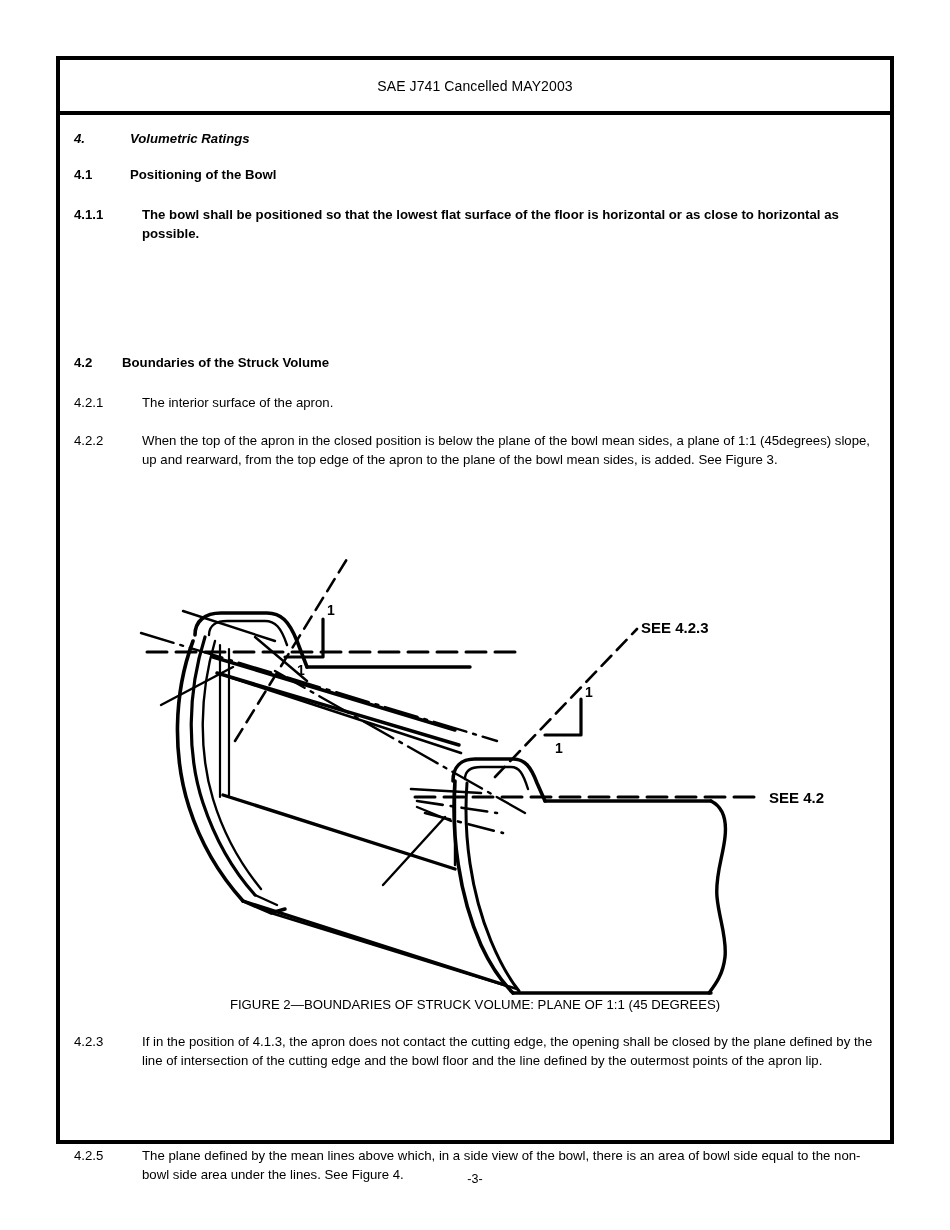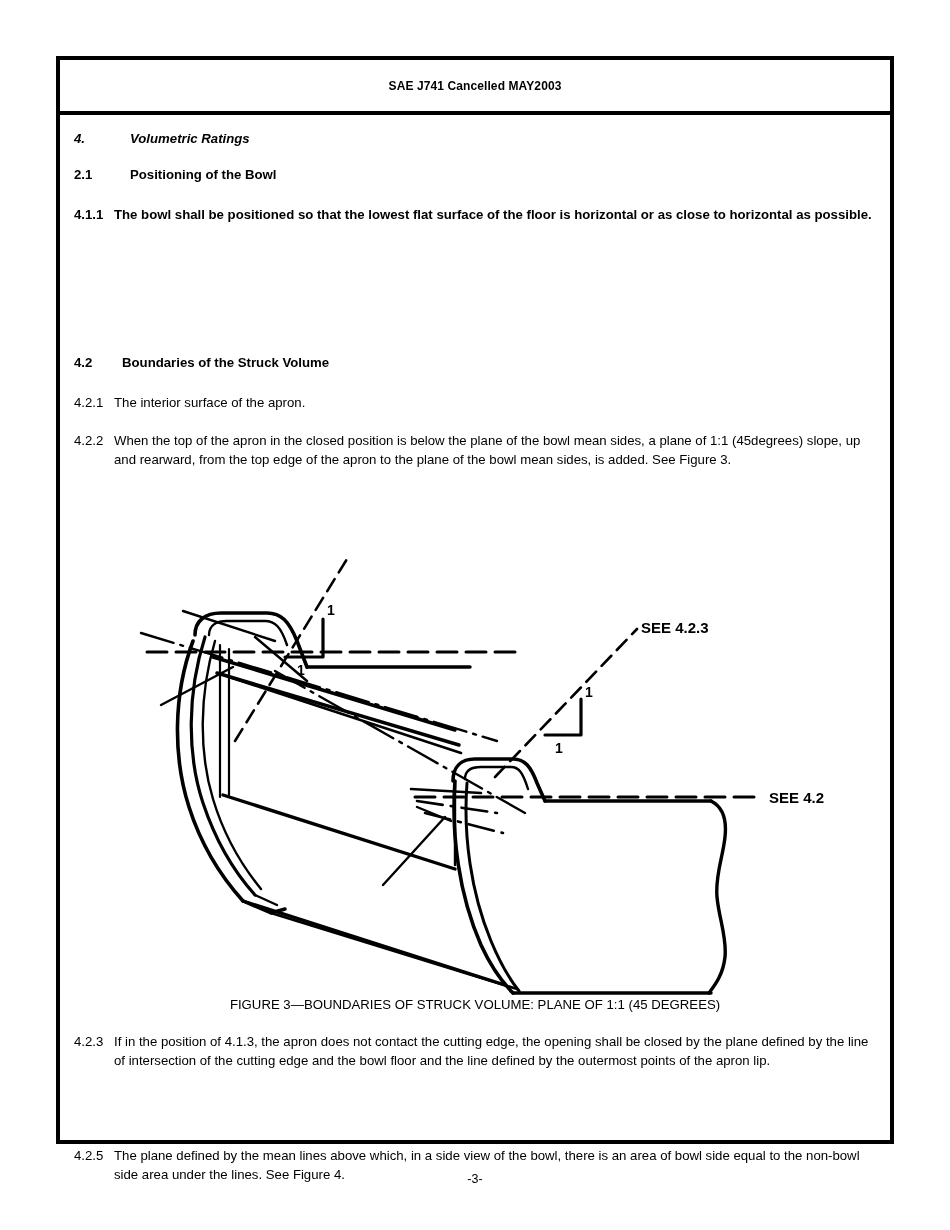--- a/index.html
+++ b/index.html
@@ -34,22 +34,22 @@
     top: 0;
     right: 0;
     height: 55px;
     border-bottom: 4px solid #000;
     box-sizing: border-box;
     display: flex;
     align-items: center;
     justify-content: center;
   }
   #header-title {
-    font-size: 12px;
-    font-weight: bold;
+    font-size: 14px;
+    font-weight: normal;
     letter-spacing: .1px;
   }
 
   #content {
     position: absolute;
     left: 0;
     top: 55px;
     right: 0;
     bottom: 0;
     padding: 0;
@@ -83,21 +83,21 @@
     line-height: 19px;
   }
   .clause .cnum {
     position: absolute;
     left: 0;
     top: 0;
     width: 58px;
     white-space: nowrap;
   }
   .clause .cbody {
-    margin-left: 40px;
+    margin-left: 68px;
     display: block;
   }
 
   
   #figure-wrap {
     position: absolute;
     left: 0;
     top: 430px;
     width: 100%;
   }
@@ -134,21 +134,21 @@
   </div>
 
   <div id="content">
 
     <div class="heading italic" style="left:14px; top:16px;">
       <span class="num">4.</span>
       <span class="txt" style="left:56px;">Volumetric Ratings</span>
     </div>
 
     <div class="heading" style="left:14px; top:52px;">
-      <span class="num">2.1</span>
+      <span class="num">4.1</span>
       <span class="txt" style="left:56px;">Positioning of the Bowl</span>
     </div>
 
     <div class="clause" style="left:14px; top:90px; width:800px;font-weight:bold;">
       <span class="cnum">4.1.1</span>
       <span class="cbody">The bowl shall be positioned so that the lowest flat surface of the floor is horizontal or as close to horizontal as possible.</span>
     </div>
 
 
 
@@ -253,21 +253,21 @@
         <text x="644" y="258" font-family="Liberation Sans, sans-serif" font-size="15" font-weight="bold" fill="#000">SEE 4.2.5</text>
 
         <text x="202" y="70" font-family="Liberation Sans, sans-serif" font-size="14" font-weight="bold" fill="#000">1</text>
         <text x="172" y="130" font-family="Liberation Sans, sans-serif" font-size="14" font-weight="bold" fill="#000">1</text>
 
         <text x="460" y="152" font-family="Liberation Sans, sans-serif" font-size="14" font-weight="bold" fill="#000">1</text>
         <text x="430" y="208" font-family="Liberation Sans, sans-serif" font-size="14" font-weight="bold" fill="#000">1</text>
       </svg>
     </div>
 
-    <div id="figure-caption">FIGURE 3—BOUNDARIES OF STRUCK VOLUME: PLANE OF 1:1 (45 DEGREES)</div>
+    <div id="figure-caption">FIGURE 2—BOUNDARIES OF STRUCK VOLUME: PLANE OF 1:1 (45 DEGREES)</div>
 
     <div class="clause" style="left:14px; top:917px; width:806px;">
       <span class="cnum">4.2.3</span>
       <span class="cbody">If in the position of 4.1.3, the apron does not contact the cutting edge, the opening shall be closed by the plane defined by the line of intersection of the cutting edge and the bowl floor and the line defined by the outermost points of the apron lip.</span>
     </div>
 
 
     <div class="clause" style="left:14px; top:1031px; width:806px;">
       <span class="cnum">4.2.5</span>
       <span class="cbody">The plane defined by the mean lines above which, in a side view of the bowl, there is an area of bowl side equal to the non-bowl side area under the lines.  See Figure 4.</span>

